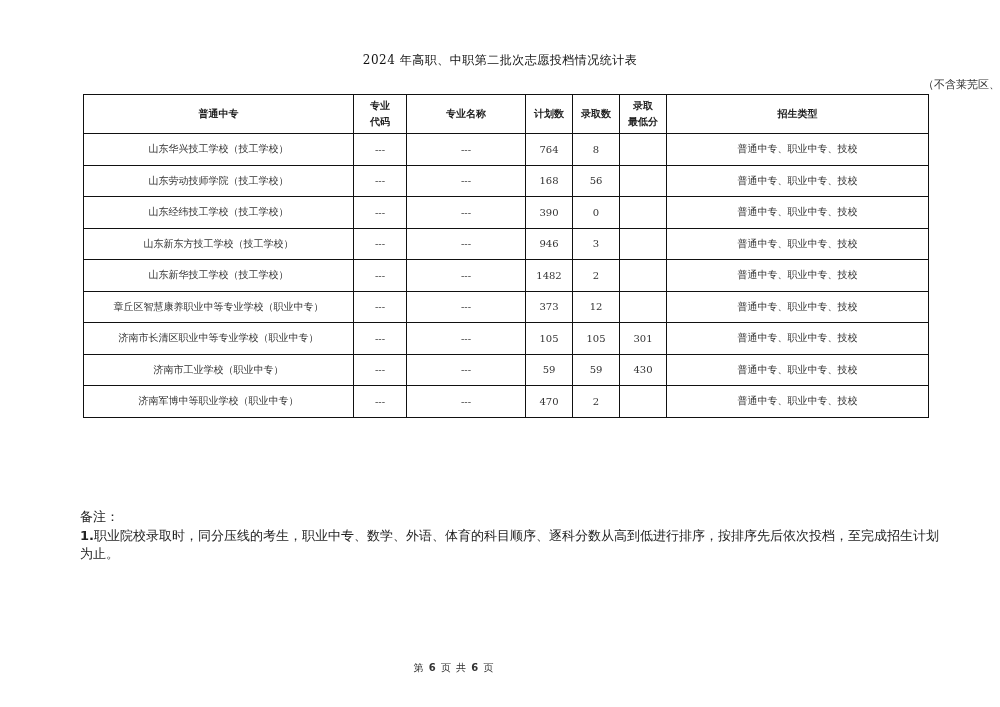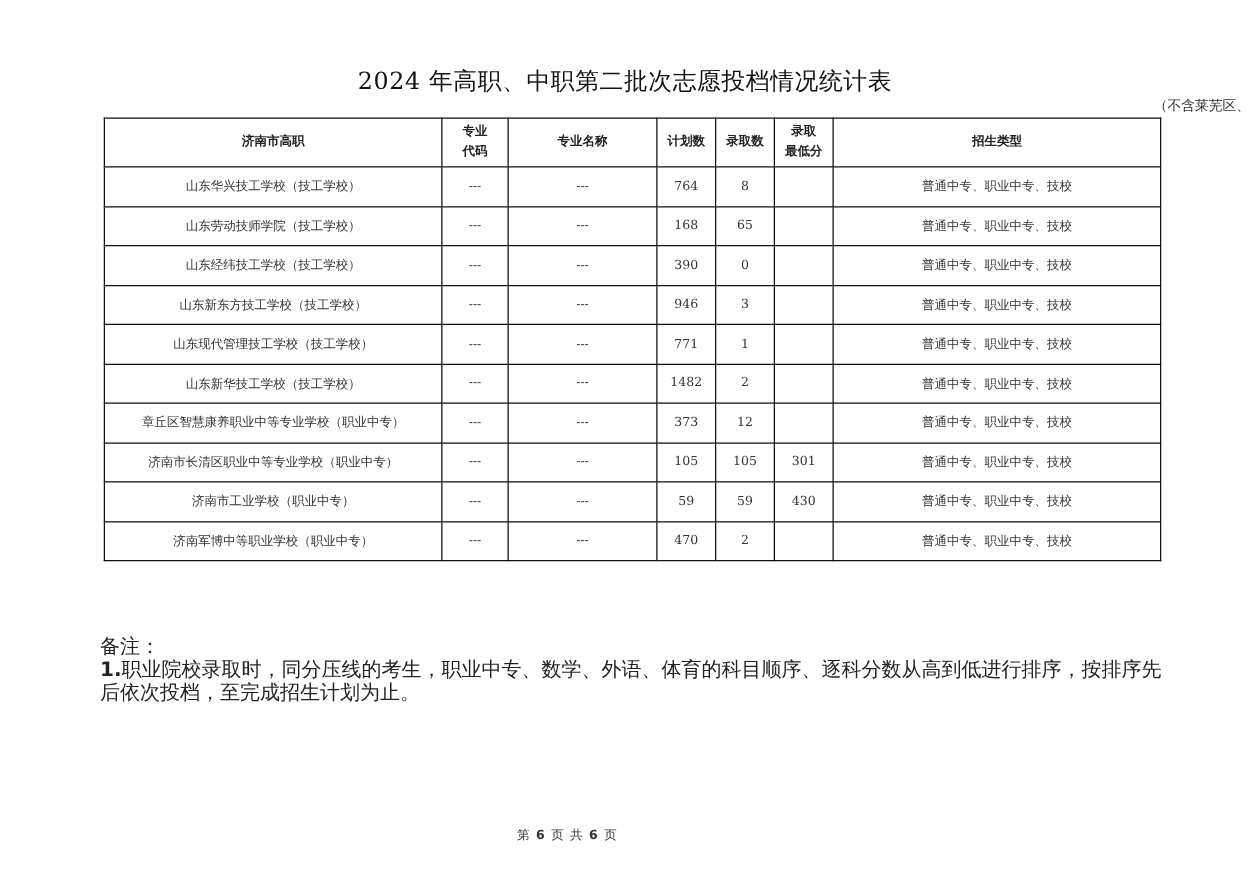--- a/index.html
+++ b/index.html
@@ -1,30 +1,30 @@
 <!DOCTYPE html>
 <html><head>
   <meta charset="utf-8">
   <style>
     html, body { margin: 0; padding: 0; background: #ffffff; }
     body { width: 1000px; height: 707px; position: relative; overflow: hidden;
            font-family: "DejaVu Serif", "Liberation Serif", serif; color: #222; }
     .title { position: absolute; left: 0; width: 1000px; top: 52px; text-align: center;
-             font-size: 19px; color: #111; letter-spacing: 0.5px; }
+             font-size: 12px; color: #111; letter-spacing: 0.5px; }
     .subtitle { position: absolute; left: 0; width: 1000px; top: 77px; text-align: right;
                 font-size: 11px; color: #333; margin-left: 44px; }
     table.main { position: absolute; left: 83px; top: 94px; border-collapse: collapse;
                  table-layout: fixed; width: 845px; }
     table.main td, table.main th { border: 1.5px solid #111; text-align: center;
                  vertical-align: middle; padding: 0; font-size: 10px; color: #333; }
     table.main th { font-family: "DejaVu Sans", "Liberation Sans", sans-serif; font-weight: bold;
                     color: #222; height: 38px; font-size: 10px; line-height: 16px; }
     table.main td { height: 30.5px; }
     .dash { color: #666; letter-spacing: 0px; }
-    .notes { position: absolute; left: 80px; top: 508px; width: 860px; font-size: 16px;
+    .notes { position: absolute; left: 80px; top: 508px; width: 860px; font-size: 13px;
              line-height: 18.5px; color: #222; font-family: "DejaVu Serif", "Liberation Serif", serif; }
     .notes .num { font-family: "DejaVu Sans", "Liberation Sans", sans-serif; font-weight: bold; }
     .footer { position: absolute; left: 0; width: 908px; top: 661px; text-align: center;
               font-size: 10px; color: #333; letter-spacing: 1px; }
     .footer b { font-family: "DejaVu Sans", "Liberation Sans", sans-serif; }
   </style>
 </head>
 <body>
 
 <div class="title">2024 年高职、中职第二批次志愿投档情况统计表</div>
@@ -35,21 +35,21 @@
     <col style="width:270px">
     <col style="width:53px">
     <col style="width:119px">
     <col style="width:47px">
     <col style="width:47px">
     <col style="width:47px">
     <col style="width:262px">
   </colgroup>
   <thead>
     <tr>
-      <th>济南市高职</th>
+      <th>普通中专</th>
       <th><span>专业</span><br><span>代码</span></th>
       <th>专业名称</th>
       <th>计划数</th>
       <th>录取数</th>
       <th><span>录取</span><br><span>最低分</span></th>
       <th>招生类型</th>
     </tr>
   </thead>
   <tbody id="tbody">
       <tr>
@@ -59,48 +59,39 @@
         <td>764</td>
         <td>8</td>
         <td></td>
         <td>普通中专、职业中专、技校</td>
       </tr>
       <tr>
         <td>山东劳动技师学院（技工学校）</td>
         <td class="dash">---</td>
         <td class="dash">---</td>
         <td>168</td>
-        <td>65</td>
+        <td>56</td>
         <td></td>
         <td>普通中专、职业中专、技校</td>
       </tr>
       <tr>
         <td>山东经纬技工学校（技工学校）</td>
         <td class="dash">---</td>
         <td class="dash">---</td>
         <td>390</td>
         <td>0</td>
         <td></td>
         <td>普通中专、职业中专、技校</td>
       </tr>
       <tr>
         <td>山东新东方技工学校（技工学校）</td>
         <td class="dash">---</td>
         <td class="dash">---</td>
         <td>946</td>
         <td>3</td>
-        <td></td>
-        <td>普通中专、职业中专、技校</td>
-      </tr>
-      <tr>
-        <td>山东现代管理技工学校（技工学校）</td>
-        <td class="dash">---</td>
-        <td class="dash">---</td>
-        <td>771</td>
-        <td>1</td>
         <td></td>
         <td>普通中专、职业中专、技校</td>
       </tr>
       <tr>
         <td>山东新华技工学校（技工学校）</td>
         <td class="dash">---</td>
         <td class="dash">---</td>
         <td>1482</td>
         <td>2</td>
         <td></td>

